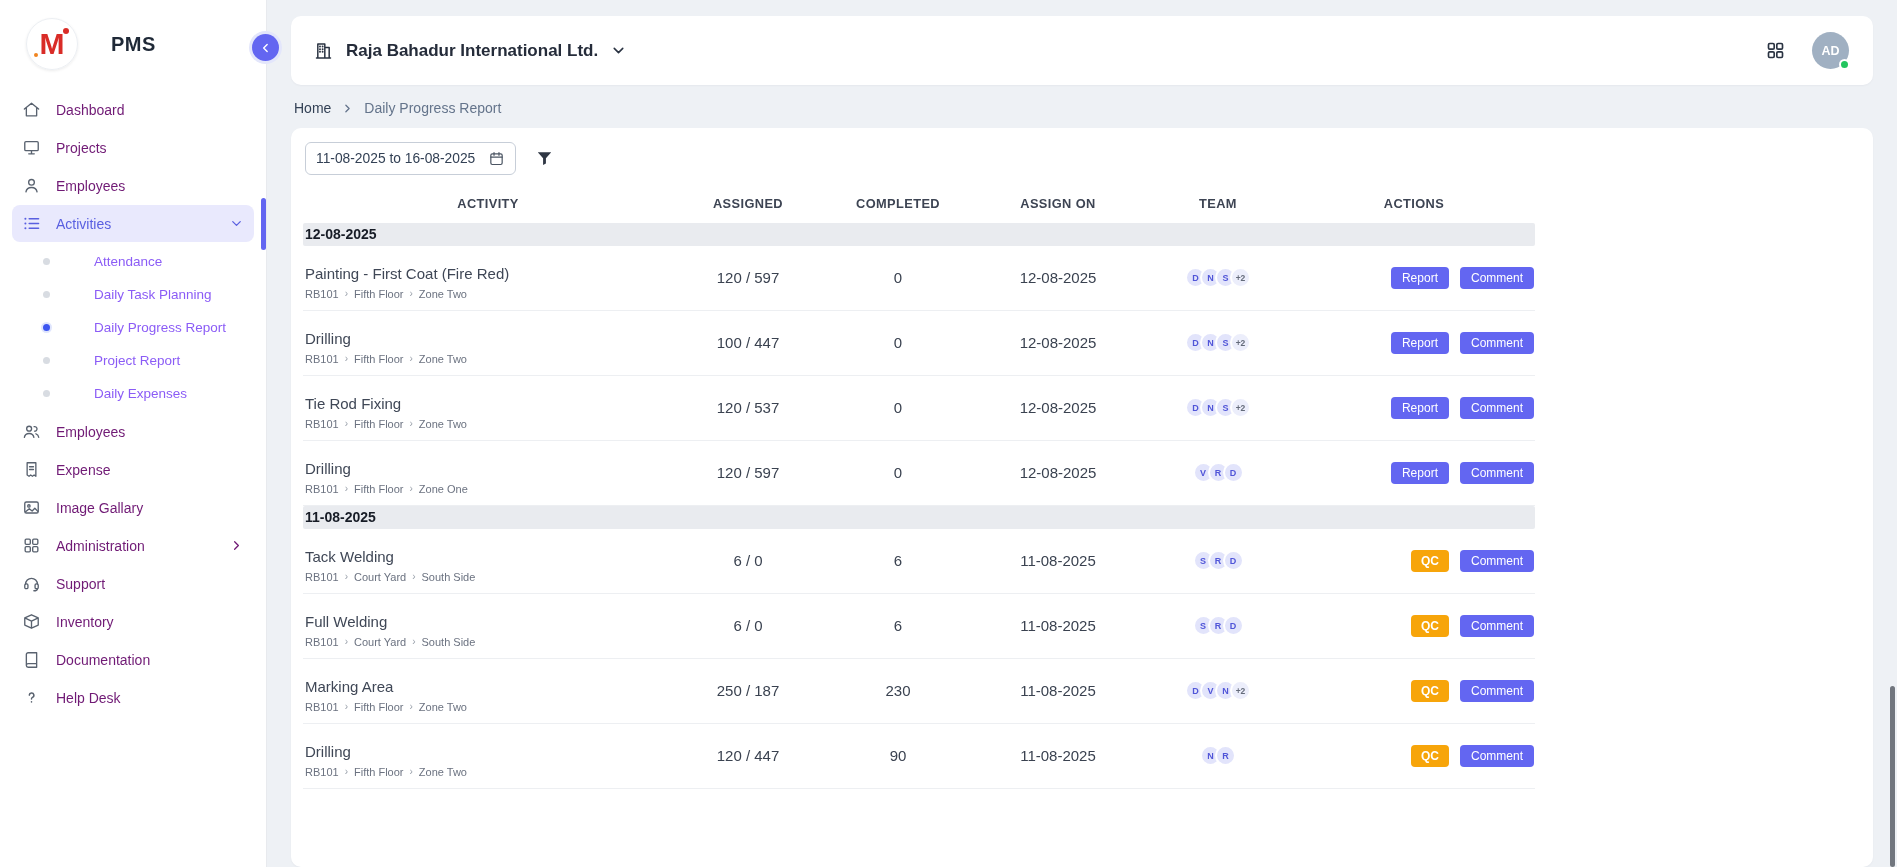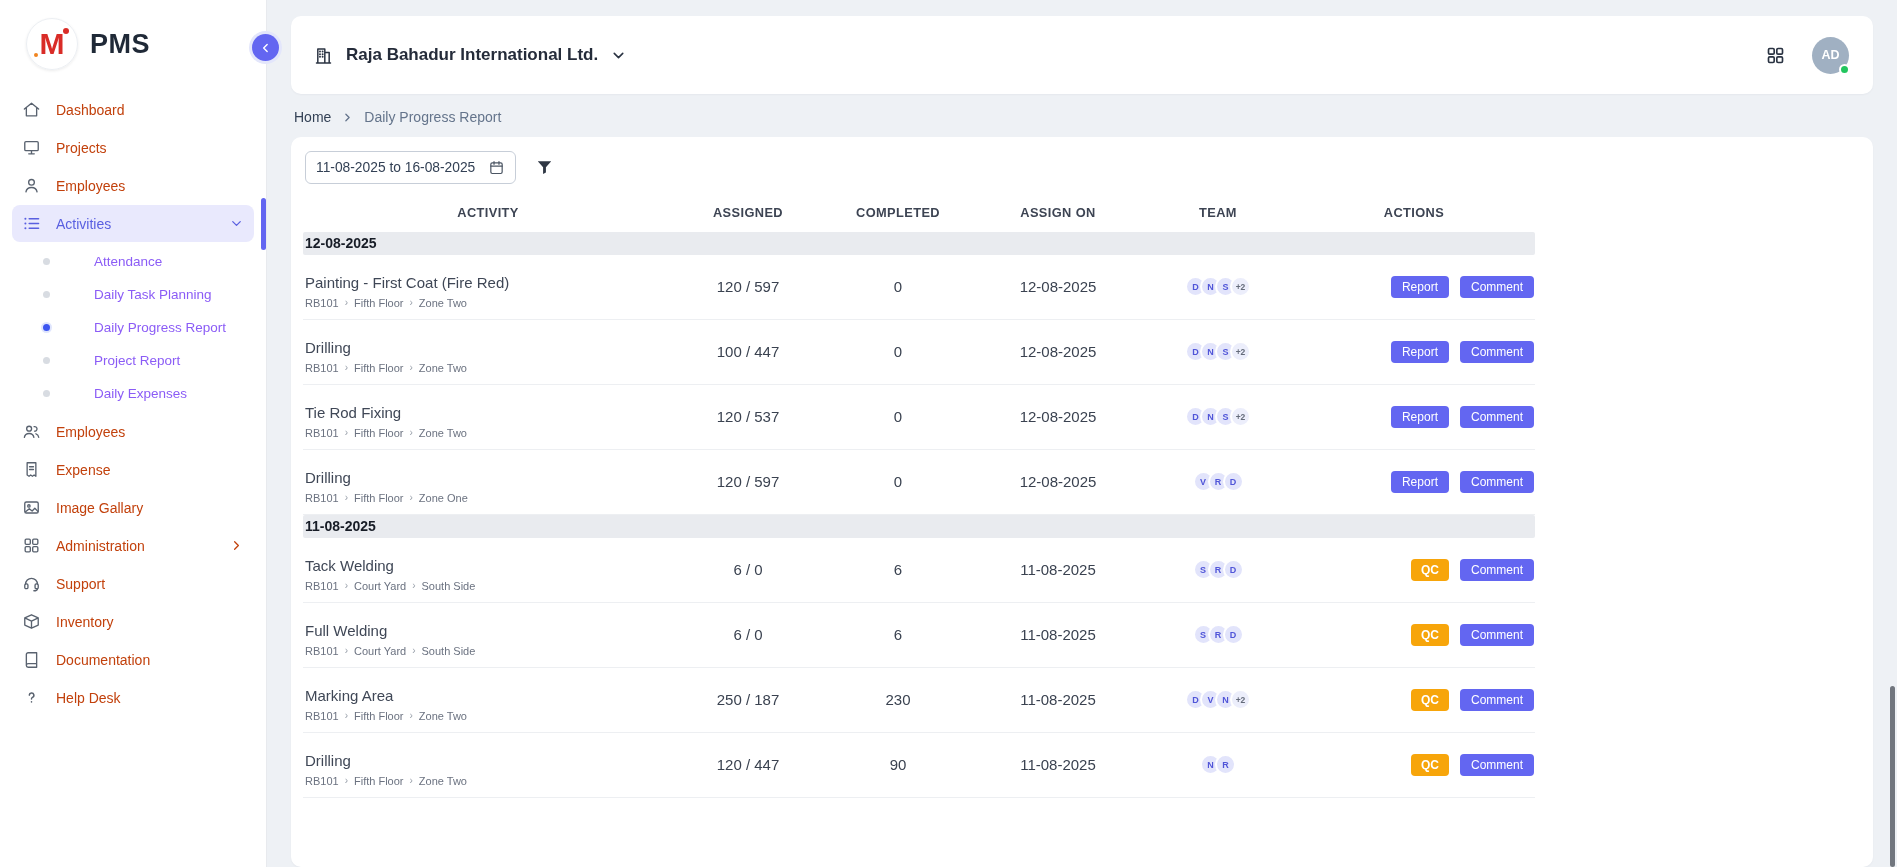--- a/index.html
+++ b/index.html
@@ -19,35 +19,35 @@
   }
   .logo-row { display: flex; align-items: center; gap: 12px; padding: 18px 16px 14px 26px; }
   .logo-circle {
     width: 52px; height: 52px; border-radius: 50%;
     border: 1px solid #eceff3; box-shadow: 0 1px 3px rgba(0,0,0,.08);
     display: flex; align-items: center; justify-content: center;
     font-size: 30px; font-weight: 800; color: #d92c27; position: relative;
   }
   .logo-circle::before { content:""; position:absolute; width:6px; height:6px; border-radius:50%; background:#d92c27; top:9px; right:8px; }
   .logo-circle::after  { content:""; position:absolute; width:4px; height:4px; border-radius:50%; background:#f0841f; left:7px; bottom:12px; }
-  .app-name { font-size: 27px; font-weight: 700; color: #1f2937; letter-spacing: .5px; }
+  .app-name { font-size: 20px; font-weight: 700; color: #1f2937; letter-spacing: .5px; margin-left: 21px; }
 
   .collapse-btn {
     position: absolute; top: 34px; right: -13px; width: 27px; height: 27px;
     border-radius: 50%; border: none; background: #6366f1; color: #fff;
     display: flex; align-items: center; justify-content: center;
     box-shadow: 0 0 0 3px #e3e6fb; cursor: pointer; z-index: 9;
   }
   .collapse-btn svg { width: 14px; height: 14px; }
 
   nav.menu { padding: 6px 0 0; }
   .nav-item {
     display: flex; align-items: center; gap: 15px;
     margin: 1px 12px; padding: 9px 10px 9px 10px;
-    border-radius: 8px; font-size: 14px; color: #c2410c;
+    border-radius: 8px; font-size: 14px; color: #701a75;
     cursor: pointer; position: relative;
   }
   .nav-item .nico { width: 19px; height: 19px; color: #59626f; display: flex; }
   .nav-item .nico svg { width: 19px; height: 19px; }
   .nav-item.active { background: #e9e9fd; color: #595fe0; }
   .nav-item.active .nico { color: #595fe0; }
   .nav-item .tail { margin-left: auto; display: flex; color: inherit; }
   .nav-item .tail svg { width: 15px; height: 15px; }
   .active-bar {
     position: absolute; right: -12px; top: 50%; transform: translateY(-50%);
@@ -59,21 +59,21 @@
     display: flex; align-items: center;
     padding: 9px 16px 9px 43px; font-size: 13.5px; color: #8b5cf6; cursor: pointer;
   }
   .sub-dot { width: 7px; height: 7px; border-radius: 50%; background: #d8dce2; margin-right: 44px; flex: none; }
   .sub-item.active .sub-dot { background: #3d56f0; box-shadow: 0 0 0 2px #dfe5fd; }
 
   
   main { flex: 1; min-width: 0; height: 100%; padding: 16px 24px 0; display: flex; flex-direction: column; }
 
   .topbar {
-    background: #fff; border-radius: 10px; height: 78px; flex: none;
+    background: #fff; border-radius: 10px; height: 69px; flex: none;
     display: flex; align-items: center; justify-content: space-between;
     padding: 0 24px 0 22px; box-shadow: 0 1px 2px rgba(16,24,40,.04);
   }
   .company { display: flex; align-items: center; gap: 12px; cursor: pointer; }
   .company .bico { width: 21px; height: 21px; color: #2a3342; display: flex; }
   .company .bico svg { width: 21px; height: 21px; }
   .company-name { font-size: 17px; font-weight: 700; color: #252c3a; }
   .company .chev { display: flex; color: #2a3342; }
   .company .chev svg { width: 17px; height: 17px; }
   .topbar-right { display: flex; align-items: center; gap: 26px; }

